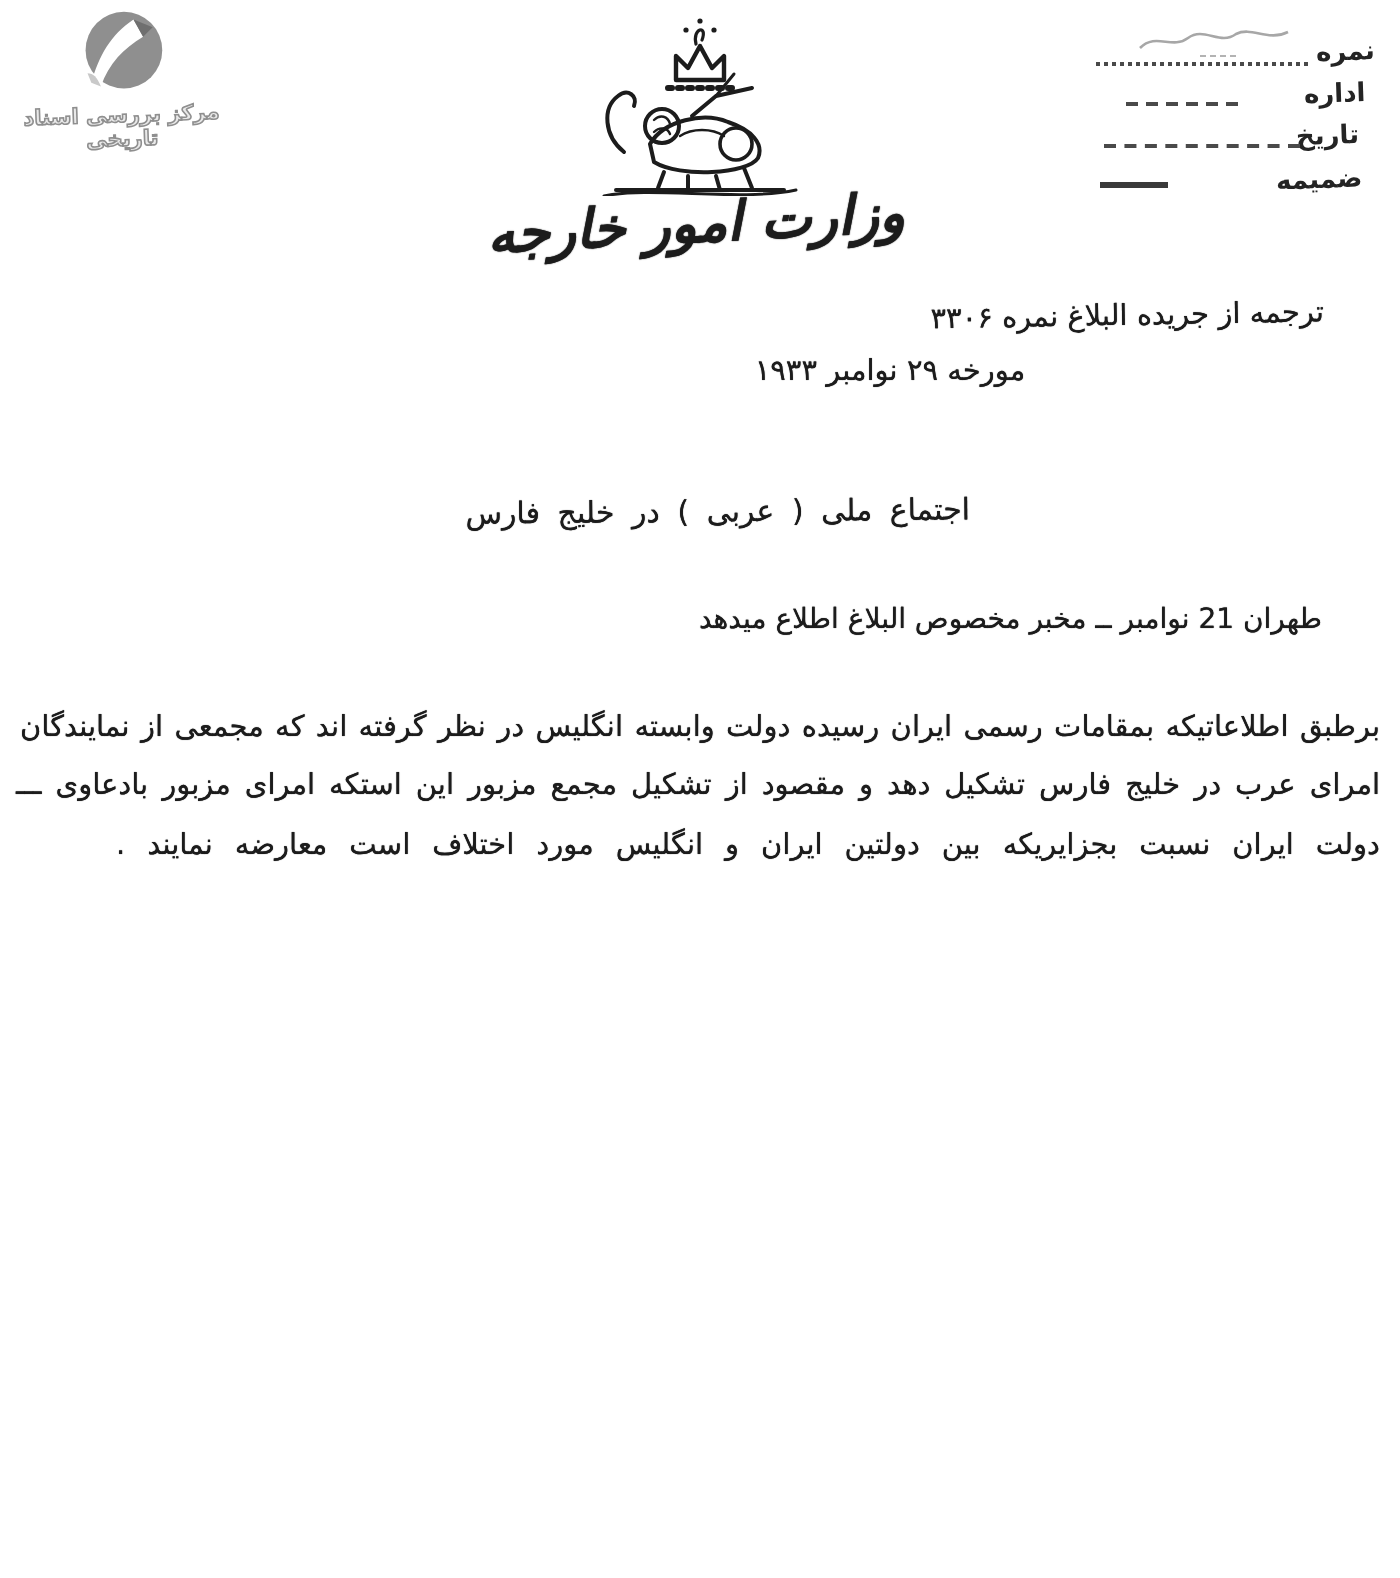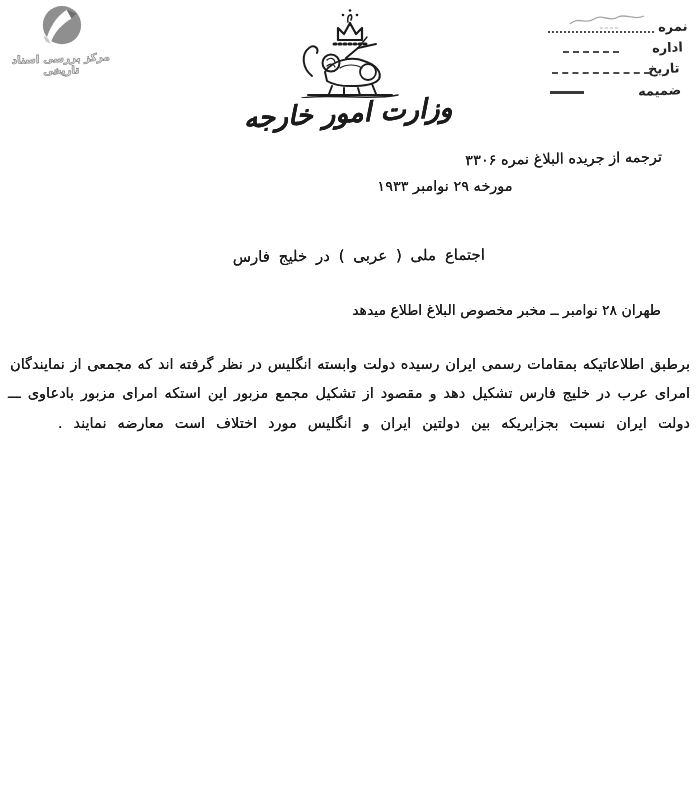--- a/index.html
+++ b/index.html
@@ -110,19 +110,19 @@
 
   <div class="fieldlabel" style="left:638px;top:83px;">ضمیمه</div>
   <div class="fieldline fl-solid" style="left:550px;top:91px;width:34px;"></div>
 
   <div class="ministry fa">وزارت امور خارجه</div>
 
   <div class="trans1 fa">ترجمه از جریده البلاغ نمره ۳۳۰۶</div>
   <div class="trans2 fa">مورخه ۲۹ نوامبر ۱۹۳۳</div>
 
   <div class="heading fa">اجتماع ملی ( عربی ) در خلیج فارس</div>
-  <div class="dateline fa">طهران ۲۸ نوامبر ــ مخبر مخصوص البلاغ اطلاع میدهد</div>
+  <div class="dateline fa">طهران 21 نوامبر ــ مخبر مخصوص البلاغ اطلاع میدهد</div>
 
   <div class="bodyline bl1 fa">برطبق اطلاعاتیکه بمقامات رسمی ایران رسیده دولت وابسته انگلیس در نظر گرفته اند که مجمعی از نمایندگان</div>
   <div class="bodyline bl3 fa">دولت ایران نسبت بجزایریکه بین دولتین ایران و انگلیس مورد اختلاف است معارضه نمایند .</div>
   <div class="bodyline bl2 fa">امرای عرب در خلیج فارس تشکیل دهد و مقصود از تشکیل مجمع مزبور این استکه امرای مزبور بادعاوی ـــ</div>
 
 </div>
 
 </body></html>

